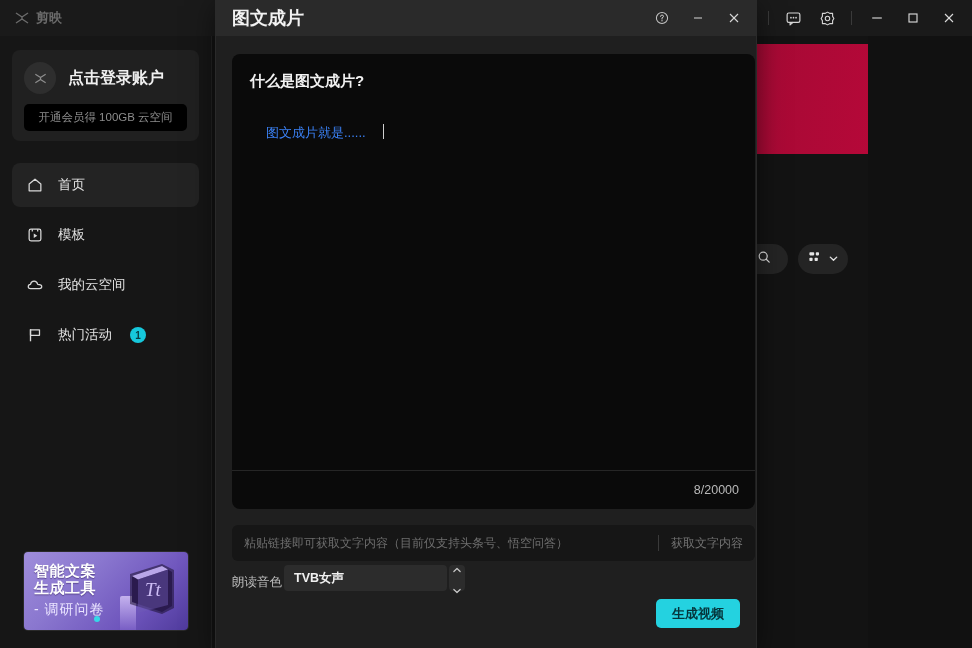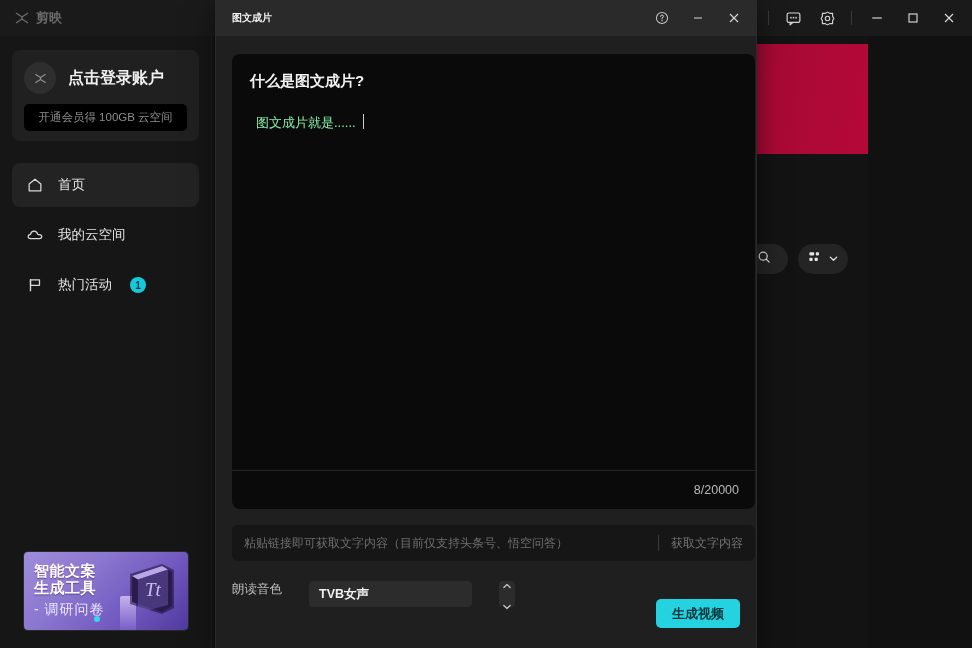--- a/index.html
+++ b/index.html
@@ -333,21 +333,21 @@
     box-shadow: 0 0 0 1px #2a2a2a, 0 6px 26px rgba(0,0,0,.55);
   }
   #dialog-titlebar {
     height: 36px;
     display: flex;
     align-items: center;
     padding: 0 6px 0 16px;
     background: #2a2a2a;
   }
   #dialog-title {
-    font-size: 10px;
+    font-size: 18px;
     font-weight: bold;
     color: #f2f2f2;
   }
   #dialog-titlebar-right {
     margin-left: auto;
     display: flex;
     align-items: center;
     gap: 4px;
   }
   .dlg-btn {
@@ -375,22 +375,22 @@
     overflow: hidden;
   }
   #editor-title {
     font-size: 15px;
     font-weight: bold;
     color: #f2f2f2;
     margin: 0 0 14px 0;
   }
   #editor-paragraph {
     font-size: 13px;
-    color: #86efac;
-    margin: 6px;
+    color: #3b82f6;
+    margin: 16px;
     line-height: 20px;
     position: relative;
     display: inline-block;
   }
   #text-caret {
     display: inline-block;
     width: 1px;
     height: 15px;
     background: #cfcfcf;
     vertical-align: -2px;
@@ -425,24 +425,24 @@
     width: 1px; height: 16px;
     background: #3a3a3a;
     margin-right: 12px;
   }
   #link-action {
     font-size: 12px;
     color: #737373;
   }
 
   #voice-row {
-    margin-top: 20px;
-    display: flex;
-    align-items: flex-start;
-    gap: 27px;
+    margin-top: 4px;
+    display: flex;
+    align-items: flex-end;
+    gap: 2px;
   }
   #voice-label {
     font-size: 12.5px;
     color: #bdbdbd;
   }
   #voice-select {
     width: 163px;
     height: 26px;
     background: #2c2c2c;
     border-radius: 4px;
@@ -554,20 +554,30 @@
 
       <div class="nav-item active">
         <span class="nav-icon">
           <svg viewBox="0 0 20 20" width="18" height="18" aria-hidden="true">
             <path d="M3.5 9 L10 3.5 L16.5 9 L16.5 16.5 L3.5 16.5 Z" stroke="#d8d8d8" stroke-width="1.4" fill="none" stroke-linejoin="round"></path>
           </svg>
         </span>
         <span>首页</span>
       </div>
 
+      <div class="nav-item">
+        <span class="nav-icon">
+          <svg viewBox="0 0 20 20" width="18" height="18" aria-hidden="true">
+            <rect x="3.5" y="3.5" width="13" height="13" rx="2" stroke="#d8d8d8" stroke-width="1.4" fill="none"></rect>
+            <path d="M7 3.5 L7 6 M13 3.5 L13 6" stroke="#d8d8d8" stroke-width="1.4"></path>
+            <polygon points="8.6,8.4 12.6,10.8 8.6,13.2" fill="#d8d8d8"></polygon>
+          </svg>
+        </span>
+        <span>模板</span>
+      </div>
 
       <div class="nav-item">
         <span class="nav-icon">
           <svg viewBox="0 0 20 20" width="18" height="18" aria-hidden="true">
             <path d="M5 14 Q2.5 14 2.5 11.6 Q2.5 9.4 5 9.2 Q5.6 5.8 9 5.8 Q12.2 5.8 13 9.2 Q17.5 9.2 17.5 11.7 Q17.5 14 15 14 Z" stroke="#d8d8d8" stroke-width="1.35" fill="none" stroke-linejoin="round"></path>
           </svg>
         </span>
         <span>我的云空间</span>
       </div>
 

